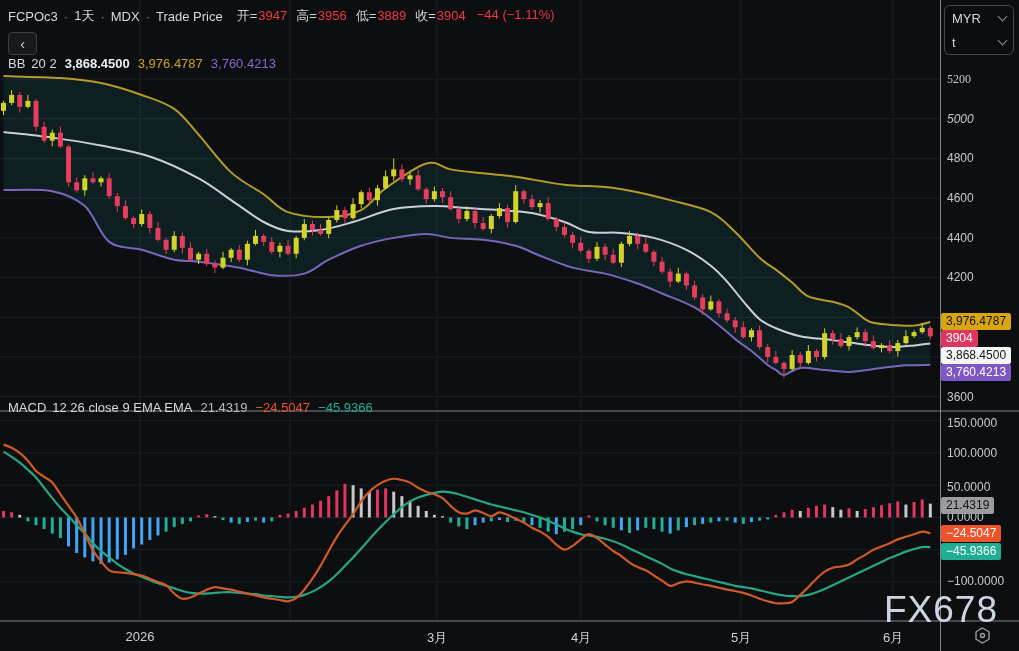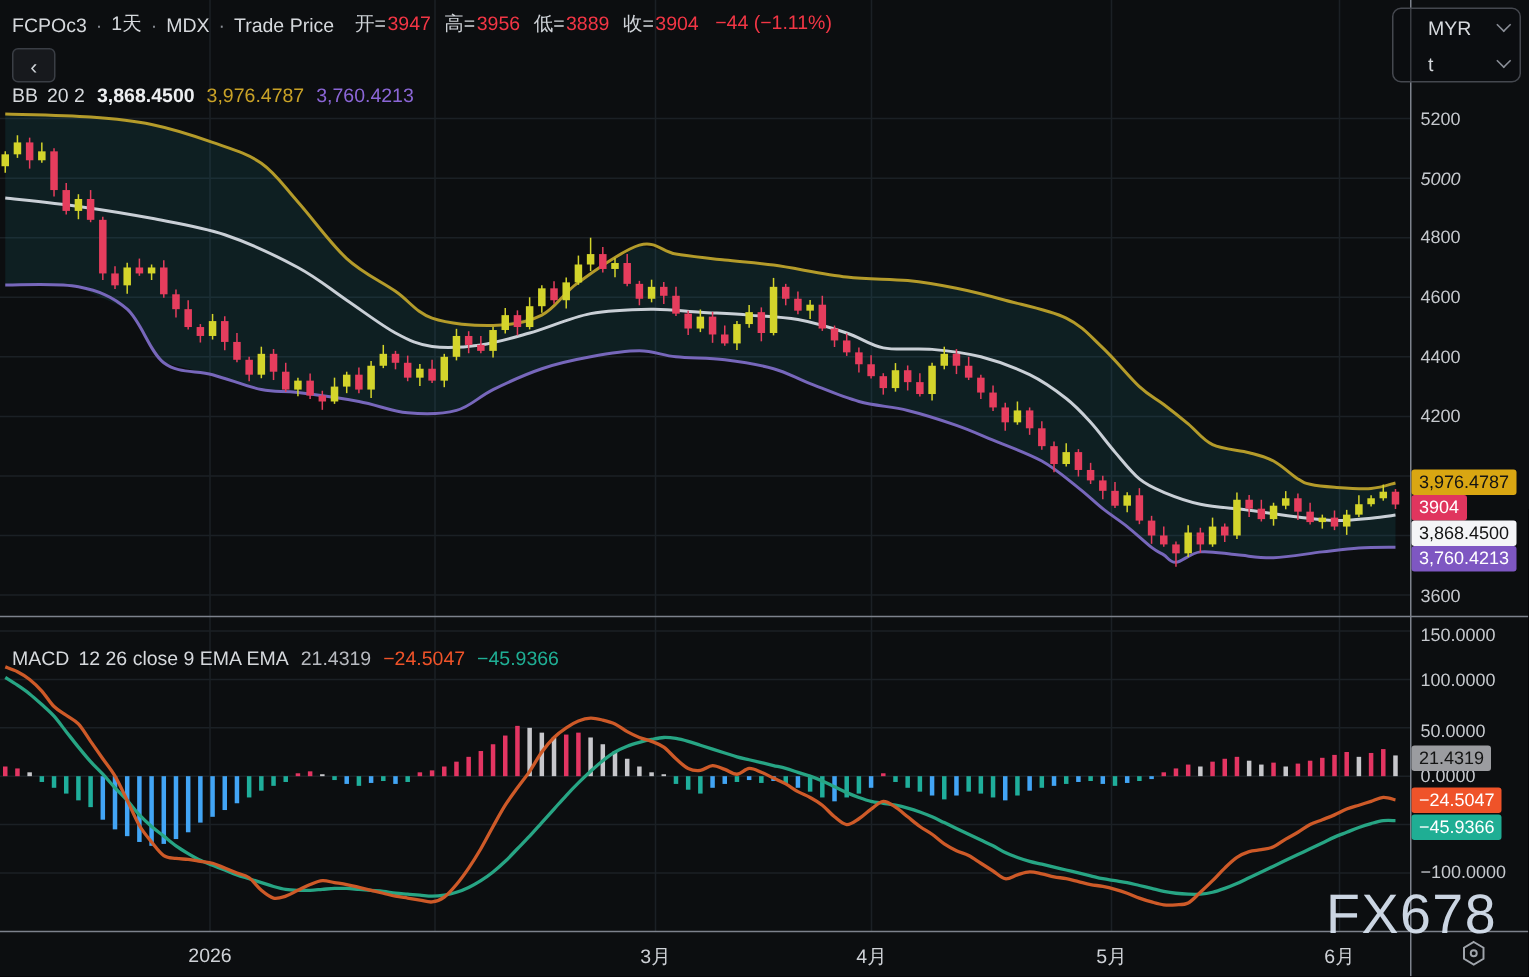--- a/index.html
+++ b/index.html
@@ -16,24 +16,24 @@
   #header-row1{left:8px;top:7px;justify-content:space-between;}
   .sep-dot{color:#8b8f96;}
   .ohlc-group{display:flex;gap:9px;margin-left:8px;}
   .ohlc-label{color:#cfd3d8;}
   .ohlc-value{color:#f23645;margin-left:1px;}
   .chg{color:#f23645;margin-left:2px;}
   #back-button{position:absolute;z-index:5;left:8px;top:32px;width:27px;height:21px;background:#17191d;
        border:1px solid #3a3e45;border-radius:4px;color:#cfd3d8;display:flex;align-items:center;
        justify-content:center;font-size:14px;cursor:pointer;}
   #bb-legend{left:8px;top:56px;}
-  #macd-legend{left:8px;top:431px;align-items:flex-end;}
+  #macd-legend{left:8px;top:400px;align-items:flex-end;}
   .lg-val{margin-left:2px;}
   #currency-box{position:absolute;z-index:5;right:5px;top:5px;width:68px;border:1px solid #45484f;
-       border-radius:6px;background:rgba(12,14,16,0.6);padding-left:16px;}
+       border-radius:6px;background:rgba(12,14,16,0.6);}
   .cur-row{display:flex;align-items:center;justify-content:space-between;height:24px;padding:0 7px;
        font-size:13px;color:#d6d9dd;cursor:pointer;}
   .chev{width:6px;height:6px;border-right:1.5px solid #8b8f98;border-bottom:1.5px solid #8b8f98;
        transform:rotate(45deg);margin-top:-3px;}
   #hex-icon{position:absolute;z-index:5;left:973px;top:626px;cursor:pointer;}
 </style>
 </head>
 <body>
 
 <div id="app">
@@ -418,21 +418,21 @@
       <path d="M3.5,451.66511627906976C4.855,452.5250645994832 8.92,454.99741602067184 11.63,456.82480620155036C14.340000000000002,458.6521963824289 17.05,460.47958656330746 19.76,462.6294573643411C22.470000000000002,464.7793281653747 25.18,467.2516795865633 27.89,469.72403100775193C30.6,472.1963824289406 33.31,474.4537467700258 36.02,477.46356589147285C38.730000000000004,480.4733850129199 41.440000000000005,484.34315245478035 44.150000000000006,487.7829457364341C46.86000000000001,491.22273901808785 49.57,494.7700258397933 52.28,498.10232558139535C54.99,501.4346253229974 57.7,504.7669250645995 60.410000000000004,507.7767441860465C63.120000000000005,510.78656330749357 65.83000000000001,513.2589147286823 68.54,516.1612403100776C71.25,519.0635658914729 73.96000000000001,522.2883720930233 76.67,525.1906976744186C79.38,528.0930232558139 82.09,530.5653746770026 84.80000000000001,533.5751937984496C87.51000000000002,536.5850129198966 90.22000000000001,540.3472868217054 92.93,543.2496124031007C95.64,546.151937984496 98.35,548.6242894056847 101.06,550.9891472868217C103.77000000000001,553.3540051679586 106.48000000000002,555.2888888888889 109.19000000000001,557.4387596899224C111.9,559.588630490956 114.61000000000001,561.953488372093 117.32000000000001,563.8883720930232C120.03,565.8232558139534 122.74000000000001,567.4356589147287 125.45000000000002,569.0480620155039C128.16000000000003,570.660465116279 130.87,572.2728682170543 133.58,573.5627906976745C136.29000000000002,574.8527131782946 139,575.712661498708 141.71,576.7875968992248C144.42000000000002,577.8625322997416 147.13,578.9374677002584 149.84,580.0124031007751C152.55,581.0873385012919 155.26000000000002,582.2697674418605 157.97000000000003,583.2372093023256C160.68000000000004,584.2046511627907 163.39000000000001,584.9571059431524 166.10000000000002,585.8170542635659C168.81000000000003,586.6770025839793 171.52,587.5369509043928 174.23000000000002,588.3968992248062C176.94000000000003,589.2568475452197 179.65,590.2242894056848 182.36,590.9767441860465C185.07000000000002,591.7291989664083 187.78,592.48165374677 190.49,592.9116279069767C193.20000000000002,593.3416020671834 195.91,593.4490956072351 198.62,593.5565891472868C201.33,593.6640826873385 204.04000000000002,593.6640826873385 206.75000000000003,593.5565891472868C209.46000000000004,593.4490956072351 212.17000000000002,593.1266149870801 214.88000000000002,592.9116279069767C217.59000000000003,592.6966408268734 220.3,592.3741602067183 223.01000000000002,592.2666666666667C225.72000000000003,592.159173126615 228.43,592.159173126615 231.14000000000001,592.2666666666667C233.85000000000002,592.3741602067183 236.56,592.6966408268734 239.27,592.9116279069767C241.98000000000002,593.1266149870801 244.69000000000003,593.3416020671834 247.40000000000003,593.5565891472868C250.11000000000004,593.7715762273901 252.82000000000002,593.8790697674418 255.53000000000003,594.2015503875969C258.24,594.5240310077519 260.95000000000005,595.1689922480621 263.66,595.4914728682171C266.37,595.8139534883721 269.08000000000004,595.9214470284238 271.79,596.1364341085272C274.5,596.3514211886305 277.21000000000004,596.5664082687339 279.92,596.7813953488372C282.63,596.9963824289406 285.34000000000003,597.4263565891473 288.05,597.4263565891473C290.76,597.4263565891473 293.47,597.211369509044 296.18,596.7813953488372C298.89,596.3514211886305 301.6,595.7064599483203 304.31,594.8465116279069C307.02,593.9865633074935 309.73,592.9116279069767 312.44000000000005,591.6217054263566C315.1500000000001,590.3317829457364 317.86000000000007,588.8268733850128 320.57000000000005,587.106976744186C323.28000000000003,585.3870801033592 325.99000000000007,583.452196382429 328.70000000000005,581.3023255813954C331.41,579.1524547803618 334.12000000000006,576.7875968992248 336.83000000000004,574.2077519379845C339.54,571.6279069767443 342.25000000000006,568.6180878552971 344.96000000000004,565.8232558139534C347.67,563.0284237726098 350.38000000000005,560.3410852713178 353.09000000000003,557.4387596899224C355.8,554.5364341085271 358.51000000000005,551.4191214470284 361.22,548.4093023255814C363.93,545.3994832041344 366.64000000000004,542.3896640826873 369.35,539.3798449612403C372.06,536.3700258397934 374.77000000000004,533.2527131782947 377.48,530.3503875968993C380.19,527.4480620155039 382.90000000000003,524.6532299741602 385.61,521.9658914728682C388.32,519.2785529715761 391.03,516.6987080103358 393.74,514.2263565891473C396.45000000000005,511.7540051679586 399.1600000000001,509.28165374676996 401.87000000000006,507.1317829457364C404.58000000000004,504.98191214470285 407.2900000000001,502.9395348837209 410.00000000000006,501.32713178294574C412.71000000000004,499.7147286821706 415.4200000000001,498.53229974160206 418.13000000000005,497.4573643410853C420.84000000000003,496.3824289405685 423.55000000000007,495.6299741602067 426.26000000000005,494.87751937984495C428.97,494.1250645994832 431.68000000000006,493.4801033591731 434.39000000000004,492.9426356589147C437.1,492.4051679586563 439.81000000000006,491.76020671834624 442.52000000000004,491.65271317829456C445.23,491.5452196382429 447.94000000000005,491.8677002583979 450.65000000000003,492.29767441860463C453.36,492.72764857881134 456.07000000000005,493.48010335917314 458.78000000000003,494.2325581395349C461.49,494.98501291989663 464.20000000000005,495.9524547803618 466.91,496.8124031007752C469.62,497.67235142118864 472.33000000000004,498.53229974160206 475.04,499.3922480620155C477.75,500.2521963824289 480.46000000000004,501.1121447028424 483.1700000000001,501.9720930232558C485.8800000000001,502.83204134366923 488.5900000000001,503.7994832041344 491.30000000000007,504.55193798449613C494.01000000000005,505.3043927648579 496.7200000000001,505.84186046511627 499.43000000000006,506.48682170542634C502.14000000000004,507.1317829457364 504.8500000000001,507.7767441860465 507.56000000000006,508.4217054263566C510.27000000000004,509.06666666666666 512.98,509.7116279069768 515.69,510.35658914728685C518.4000000000001,511.0015503875969 521.11,511.5390180878553 523.82,512.291472868217C526.5300000000001,513.0439276485788 529.24,514.0113695090439 531.95,514.8713178294573C534.6600000000001,515.7312661498707 537.37,516.4837209302326 540.08,517.4511627906977C542.7900000000001,518.4186046511628 545.5,519.4935400516796 548.21,520.675968992248C550.9200000000001,521.8583979328165 553.63,523.2558139534884 556.34,524.5457364341086C559.0500000000001,525.8356589147287 561.76,527.2330749354005 564.47,528.415503875969C567.1800000000001,529.5979328165374 569.89,530.6728682170543 572.6,531.6403100775194C575.3100000000001,532.6077519379845 578.02,533.5751937984496 580.73,534.2201550387597C583.44,534.8651162790698 586.15,535.0801033591731 588.86,535.5100775193798C591.57,535.9400516795865 594.28,536.2625322997416 596.99,536.8C599.7,537.3374677002583 602.41,537.9824289405685 605.12,538.7348837209303C607.83,539.487338501292 610.5400000000001,540.3472868217054 613.2500000000001,541.3147286821705C615.9600000000002,542.2821705426356 618.6700000000001,543.3571059431525 621.3800000000001,544.539534883721C624.0900000000001,545.7219638242894 626.8000000000001,547.1193798449613 629.5100000000001,548.4093023255814C632.2200000000001,549.6992248062015 634.9300000000001,550.9891472868217 637.6400000000001,552.2790697674418C640.3500000000001,553.5689922480619 643.0600000000001,554.8589147286822 645.7700000000001,556.1488372093023C648.4800000000001,557.4387596899224 651.19,558.7286821705427 653.9000000000001,560.0186046511628C656.6100000000001,561.308527131783 659.32,562.4909560723514 662.0300000000001,563.8883720930232C664.7400000000001,565.285788113695 667.45,567.1131782945737 670.1600000000001,568.4031007751938C672.8700000000001,569.693023255814 675.58,570.660465116279 678.2900000000001,571.6279069767442C681.0000000000001,572.5953488372093 683.71,573.4552971576228 686.4200000000001,574.2077519379845C689.1300000000001,574.9602067183463 691.84,575.4976744186047 694.5500000000001,576.1426356589147C697.2600000000001,576.7875968992248 699.97,577.4325581395349 702.6800000000001,578.077519379845C705.3900000000001,578.722480620155 708.1,579.3674418604651 710.8100000000001,580.0124031007751C713.5200000000001,580.6573643410852 716.23,581.3023255813954 718.94,581.9472868217055C721.6500000000001,582.5922480620155 724.36,583.2372093023256 727.07,583.8821705426357C729.7800000000001,584.5271317829457 732.49,585.2795865633075 735.2,585.8170542635659C737.9100000000001,586.3545219638243 740.62,586.6770025839793 743.33,587.106976744186C746.0400000000001,587.5369509043927 748.75,587.8594315245479 751.46,588.3968992248062C754.1700000000001,588.9343669250646 756.88,589.6868217054264 759.59,590.3317829457364C762.3000000000001,590.9767441860465 765.01,591.6217054263566 767.72,592.2666666666667C770.4300000000001,592.9116279069767 773.14,593.6640826873385 775.85,594.2015503875969C778.5600000000001,594.7390180878552 781.27,595.1689922480621 783.98,595.4914728682171C786.69,595.8139534883721 789.4000000000001,596.0289405684755 792.1100000000001,596.1364341085272C794.8200000000002,596.2439276485788 797.5300000000001,596.3514211886305 800.2400000000001,596.1364341085272C802.9500000000002,595.9214470284238 805.6600000000001,595.491472868217 808.3700000000001,594.8465116279069C811.0800000000002,594.2015503875969 813.7900000000001,593.2341085271318 816.5000000000001,592.2666666666667C819.2100000000002,591.2992248062016 821.9200000000001,590.2242894056848 824.6300000000001,589.0418604651163C827.3400000000001,587.8594315245479 830.0500000000001,586.4620155038759 832.7600000000001,585.1720930232558C835.4700000000001,583.8821705426357 838.1800000000001,582.5922480620155 840.8900000000001,581.3023255813954C843.6000000000001,580.0124031007753 846.3100000000001,578.722480620155 849.0200000000001,577.4325581395349C851.7300000000001,576.1426356589147 854.44,574.8527131782946 857.1500000000001,573.5627906976745C859.8600000000001,572.2728682170543 862.57,570.9829457364341 865.2800000000001,569.693023255814C867.9900000000001,568.4031007751938 870.7,567.1131782945736 873.4100000000001,565.8232558139534C876.1200000000001,564.5333333333333 878.83,563.2434108527132 881.5400000000001,561.953488372093C884.2500000000001,560.6635658914729 886.96,559.266149870801 889.6700000000001,558.0837209302325C892.3800000000001,556.9012919896641 895.09,555.933850129199 897.8000000000001,554.8589147286822C900.5100000000001,553.7839793281654 903.22,552.6015503875968 905.9300000000001,551.6341085271317C908.6400000000001,550.6666666666666 911.35,549.8067183462532 914.0600000000001,549.0542635658915C916.7700000000001,548.3018087855297 919.48,547.4486755555556 922.19,547.1193798449613C924.9000000000001,546.7900841343669 928.965,547.0853043927649 930.32,547.0784893023256" fill="none" stroke="#27a584" stroke-width="2.2" stroke-linejoin="round"></path>
       <path d="M3.5,444.5705426356589C4.855,445.1080103359173 8.92,446.3979328165375 11.63,447.7953488372093C14.340000000000002,449.1927648578811 17.05,450.80516795865634 19.76,452.95503875968996C22.470000000000002,455.10490956072357 25.18,457.68475452196384 27.89,460.6945736434109C30.6,463.7043927648579 33.31,468.32661498708006 36.02,471.01395348837207C38.730000000000004,473.70129198966407 41.440000000000005,474.8837209302325 44.150000000000006,476.8186046511628C46.86000000000001,478.75348837209305 49.57,479.72093023255815 52.28,482.6232558139535C54.99,485.52558139534887 57.7,490.3627906976744 60.410000000000004,494.2325581395349C63.120000000000005,498.10232558139535 65.83000000000001,501.9720930232558 68.54,505.84186046511627C71.25,509.71162790697673 73.96000000000001,512.8289405684754 76.67,517.4511627906977C79.38,522.07338501292 82.09,528.0930232558139 84.80000000000001,533.5751937984496C87.51000000000002,539.0573643410853 90.22000000000001,545.7219638242893 92.93,550.3441860465116C95.64,554.9664082687339 98.35,557.9762273901808 101.06,561.308527131783C103.77000000000001,564.6408268733851 106.48000000000002,568.5105943152455 109.19000000000001,570.337984496124C111.9,572.1653746770025 114.61000000000001,571.8428940568475 117.32000000000001,572.2728682170542C120.03,572.7028423772609 122.74000000000001,572.5953488372093 125.45000000000002,572.9178294573643C128.16000000000003,573.2403100775193 130.87,573.7777777777778 133.58,574.2077519379845C136.29000000000002,574.6377260981913 139,574.7452196382429 141.71,575.4976744186047C144.42000000000002,576.2501291989664 147.13,577.6475452196382 149.84,578.722480620155C152.55,579.7974160206718 155.26000000000002,580.8723514211887 157.97000000000003,581.9472868217055C160.68000000000004,583.0222222222222 163.39000000000001,583.2372093023256 166.10000000000002,585.1720930232558C168.81000000000003,587.106976744186 171.52,591.2992248062016 174.23000000000002,593.5565891472868C176.94000000000003,595.813953488372 179.65,598.0713178294574 182.36,598.7162790697674C185.07000000000002,599.3612403100775 187.78,598.2863049095607 190.49,597.4263565891473C193.20000000000002,596.5664082687339 195.91,594.8465116279069 198.62,593.5565891472868C201.33,592.2666666666667 204.04000000000002,590.7617571059432 206.75000000000003,589.6868217054264C209.46000000000004,588.6118863049096 212.17000000000002,587.3219638242894 214.88000000000002,587.106976744186C217.59000000000003,586.8919896640826 220.3,587.9669250645995 223.01000000000002,588.3968992248062C225.72000000000003,588.826873385013 228.43,589.149354005168 231.14000000000001,589.6868217054264C233.85000000000002,590.2242894056848 236.56,590.9767441860465 239.27,591.6217054263566C241.98000000000002,592.2666666666667 244.69000000000003,592.9116279069767 247.40000000000003,593.5565891472868C250.11000000000004,594.2015503875969 252.82000000000002,594.846511627907 255.53000000000003,595.4914728682171C258.24,596.1364341085272 260.95000000000005,596.8888888888889 263.66,597.4263565891473C266.37,597.9638242894057 269.08000000000004,598.2863049095607 271.79,598.7162790697674C274.5,599.1462532299741 277.21000000000004,599.5762273901809 279.92,600.0062015503876C282.63,600.4361757105943 285.34000000000003,601.6186046511627 288.05,601.2961240310077C290.76,600.9736434108527 293.47,600.0062015503876 296.18,598.0713178294574C298.89,596.1364341085272 301.6,592.9116279069767 304.31,589.6868217054264C307.02,586.462015503876 309.73,582.6997416020672 312.44000000000005,578.722480620155C315.1500000000001,574.7452196382428 317.86000000000007,570.4454780361757 320.57000000000005,565.8232558139534C323.28000000000003,561.2010335917312 325.99000000000007,555.8263565891473 328.70000000000005,550.9891472868217C331.41,546.151937984496 334.12000000000006,541.0997416020671 336.83000000000004,536.8C339.54,532.5002583979328 342.25000000000006,528.9529715762274 344.96000000000004,525.1906976744186C347.67,521.4284237726099 350.38000000000005,518.2036175710595 353.09000000000003,514.2263565891473C355.8,510.2490956072351 358.51000000000005,505.0894056847545 361.22,501.32713178294574C363.93,497.56485788113696 366.64000000000004,494.34005167958657 369.35,491.65271317829456C372.06,488.96537467700256 374.77000000000004,487.0304909560723 377.48,485.2031007751938C380.19,483.37571059431525 382.90000000000003,481.76330749354 385.61,480.68837209302325C388.32,479.61343669250647 391.03,478.86098191214467 393.74,478.753488372093C396.45000000000005,478.6459948320413 399.1600000000001,479.3984496124031 401.87000000000006,480.0434108527132C404.58000000000004,480.68837209302325 407.2900000000001,481.33333333333337 410.00000000000006,482.6232558139535C412.71000000000004,483.91317829457364 415.4200000000001,486.2780361757106 418.13000000000005,487.7829457364341C420.84000000000003,489.2878552971576 423.55000000000007,490.5777777777778 426.26000000000005,491.65271317829456C428.97,492.72764857881134 431.68000000000006,493.1576227390181 434.39000000000004,494.2325581395349C437.1,495.30749354005167 439.81000000000006,496.16744186046515 442.52000000000004,498.10232558139535C445.23,500.03720930232555 447.94000000000005,503.4770025839793 450.65000000000003,505.84186046511627C453.36,508.20671834625324 456.07000000000005,511.0015503875969 458.78000000000003,512.291472868217C461.49,513.5813953488372 464.20000000000005,513.9038759689922 466.91,513.5813953488372C469.62,513.2589147286822 472.33000000000004,510.46408268733853 475.04,510.35658914728685C477.75,510.2490956072352 480.46000000000004,511.968992248062 483.1700000000001,512.9364341085271C485.8800000000001,513.9038759689922 488.5900000000001,516.2687338501293 491.30000000000007,516.1612403100776C494.01000000000005,516.0537467700259 496.7200000000001,512.5064599483204 499.43000000000006,512.291472868217C502.14000000000004,512.0764857881137 504.8500000000001,513.7963824289405 507.56000000000006,514.8713178294573C510.27000000000004,515.9462532299741 512.98,517.4511627906977 515.69,518.7410852713178C518.4000000000001,520.031007751938 521.11,521.1059431524548 523.82,522.6108527131782C526.5300000000001,524.1157622739017 529.24,526.2656330749354 531.95,527.7705426356589C534.6600000000001,529.2754521963824 537.37,530.1354005167959 540.08,531.6403100775194C542.7900000000001,533.1452196382429 545.5,534.6501291989664 548.21,536.8C550.9200000000001,538.9498708010335 553.63,542.3896640826874 556.34,544.539534883721C559.0500000000001,546.6894056847545 561.76,549.4842377260982 564.47,549.6992248062015C567.1800000000001,549.9142118863049 569.89,547.549354005168 572.6,545.8294573643411C575.3100000000001,544.1095607235143 578.02,541.3147286821705 580.73,539.3798449612403C583.44,537.4449612403101 586.15,534.435142118863 588.86,534.2201550387597C591.57,534.0051679586563 594.28,536.3700258397934 596.99,538.0899224806202C599.7,539.809819121447 602.41,542.3896640826874 605.12,544.539534883721C607.83,546.6894056847545 610.5400000000001,549.0542635658915 613.2500000000001,550.9891472868217C615.9600000000002,552.9240310077519 618.6700000000001,554.2139534883721 621.3800000000001,556.1488372093023C624.0900000000001,558.0837209302325 626.8000000000001,560.7710594315246 629.5100000000001,562.5984496124031C632.2200000000001,564.4258397932816 634.9300000000001,565.8232558139536 637.6400000000001,567.1131782945737C640.3500000000001,568.4031007751938 643.0600000000001,568.9405684754522 645.7700000000001,570.337984496124C648.4800000000001,571.7354005167958 651.19,573.7777777777778 653.9000000000001,575.4976744186047C656.6100000000001,577.2175710594315 659.32,578.9374677002584 662.0300000000001,580.6573643410852C664.7400000000001,582.3772609819121 667.45,585.3870801033592 670.1600000000001,585.8170542635659C672.8700000000001,586.2470284237726 675.58,583.9896640826873 678.2900000000001,583.2372093023256C681.0000000000001,582.4847545219639 683.71,581.4098191214471 686.4200000000001,581.3023255813954C689.1300000000001,581.1948320413437 691.84,582.0547803617571 694.5500000000001,582.5922480620155C697.2600000000001,583.1297157622739 699.97,583.9896640826873 702.6800000000001,584.5271317829457C705.3900000000001,585.0645994832041 708.1,585.2795865633075 710.8100000000001,585.8170542635659C713.5200000000001,586.3545219638243 716.23,587.1069767441861 718.94,587.7519379844962C721.6500000000001,588.3968992248062 724.36,589.149354005168 727.07,589.6868217054264C729.7800000000001,590.2242894056848 732.49,590.4392764857881 735.2,590.9767441860465C737.9100000000001,591.5142118863049 740.62,592.159173126615 743.33,592.9116279069767C746.0400000000001,593.6640826873385 748.75,594.524031007752 751.46,595.4914728682171C754.1700000000001,596.4589147286822 756.88,597.7488372093023 759.59,598.7162790697674C762.3000000000001,599.6837209302325 765.01,600.543669250646 767.72,601.2961240310077C770.4300000000001,602.0485788113695 773.14,602.908527131783 775.85,603.231007751938C778.5600000000001,603.553488372093 781.27,603.4459948320414 783.98,603.231007751938C786.69,603.0160206718347 789.4000000000001,603.3385012919896 792.1100000000001,601.9410852713178C794.8200000000002,600.543669250646 797.5300000000001,597.3188630490955 800.2400000000001,594.8465116279069C802.9500000000002,592.3741602067183 805.6600000000001,589.794315245478 808.3700000000001,587.106976744186C811.0800000000002,584.419638242894 813.7900000000001,581.3023255813953 816.5000000000001,578.722480620155C819.2100000000002,576.1426356589147 821.9200000000001,573.4552971576227 824.6300000000001,571.6279069767442C827.3400000000001,569.8005167958656 830.0500000000001,568.6180878552972 832.7600000000001,567.7581395348838C835.4700000000001,566.8981912144703 838.1800000000001,567.005684754522 840.8900000000001,566.4682170542636C843.6000000000001,565.9307493540052 846.3100000000001,565.7157622739018 849.0200000000001,564.5333333333333C851.7300000000001,563.3509043927648 854.44,560.9860465116279 857.1500000000001,559.3736434108528C859.8600000000001,557.7612403100776 862.57,556.4713178294573 865.2800000000001,554.8589147286822C867.9900000000001,553.246511627907 870.7,551.0966408268733 873.4100000000001,549.6992248062015C876.1200000000001,548.3018087855297 878.83,547.549354005168 881.5400000000001,546.4744186046512C884.2500000000001,545.3994832041344 886.96,544.4320413436692 889.6700000000001,543.2496124031007C892.3800000000001,542.0671834625323 895.09,540.4547803617571 897.8000000000001,539.3798449612403C900.5100000000001,538.3049095607236 903.22,537.6599483204134 905.9300000000001,536.8C908.6400000000001,535.9400516795865 911.35,535.0801033591731 914.0600000000001,534.2201550387597C916.7700000000001,533.3602067183463 919.48,531.8010451679587 922.19,531.6403100775194C924.9000000000001,531.4795749870801 928.965,532.9865054263566 930.32,533.2557444961241" fill="none" stroke="#ce5a28" stroke-width="2.2" stroke-linejoin="round"></path>
       <line x1="0" y1="411" x2="1019" y2="411" stroke="#7d828c" stroke-width="1"></line>
       <line x1="0" y1="621" x2="1019" y2="621" stroke="#7d828c" stroke-width="1"></line>
       <line x1="940.5" y1="0" x2="940.5" y2="651" stroke="#7d828c" stroke-width="1"></line>
     </svg>
 
   <div id="watermark">FX678</div>
 
   <div id="overlay">
-      <div class="scale-label" style="top: 79px;">5200</div>
+      <div class="scale-label" style="top: 79px; font-family: Liberation Serif, serif;">5200</div>
       <div class="scale-label" style="top: 119px; font-style: italic;">5000</div>
       <div class="scale-label" style="top: 158px;">4800</div>
       <div class="scale-label" style="top: 198px;">4600</div>
       <div class="scale-label" style="top: 238px;">4400</div>
       <div class="scale-label" style="top: 277px;">4200</div>
       <div class="scale-label" style="top: 397px;">3600</div>
       <div class="scale-label" style="top: 423px;">150.0000</div>
       <div class="scale-label" style="top: 453px;">100.0000</div>
       <div class="scale-label" style="top: 487px;">50.0000</div>
       <div class="scale-label" style="top: 517px;">0.0000</div>

